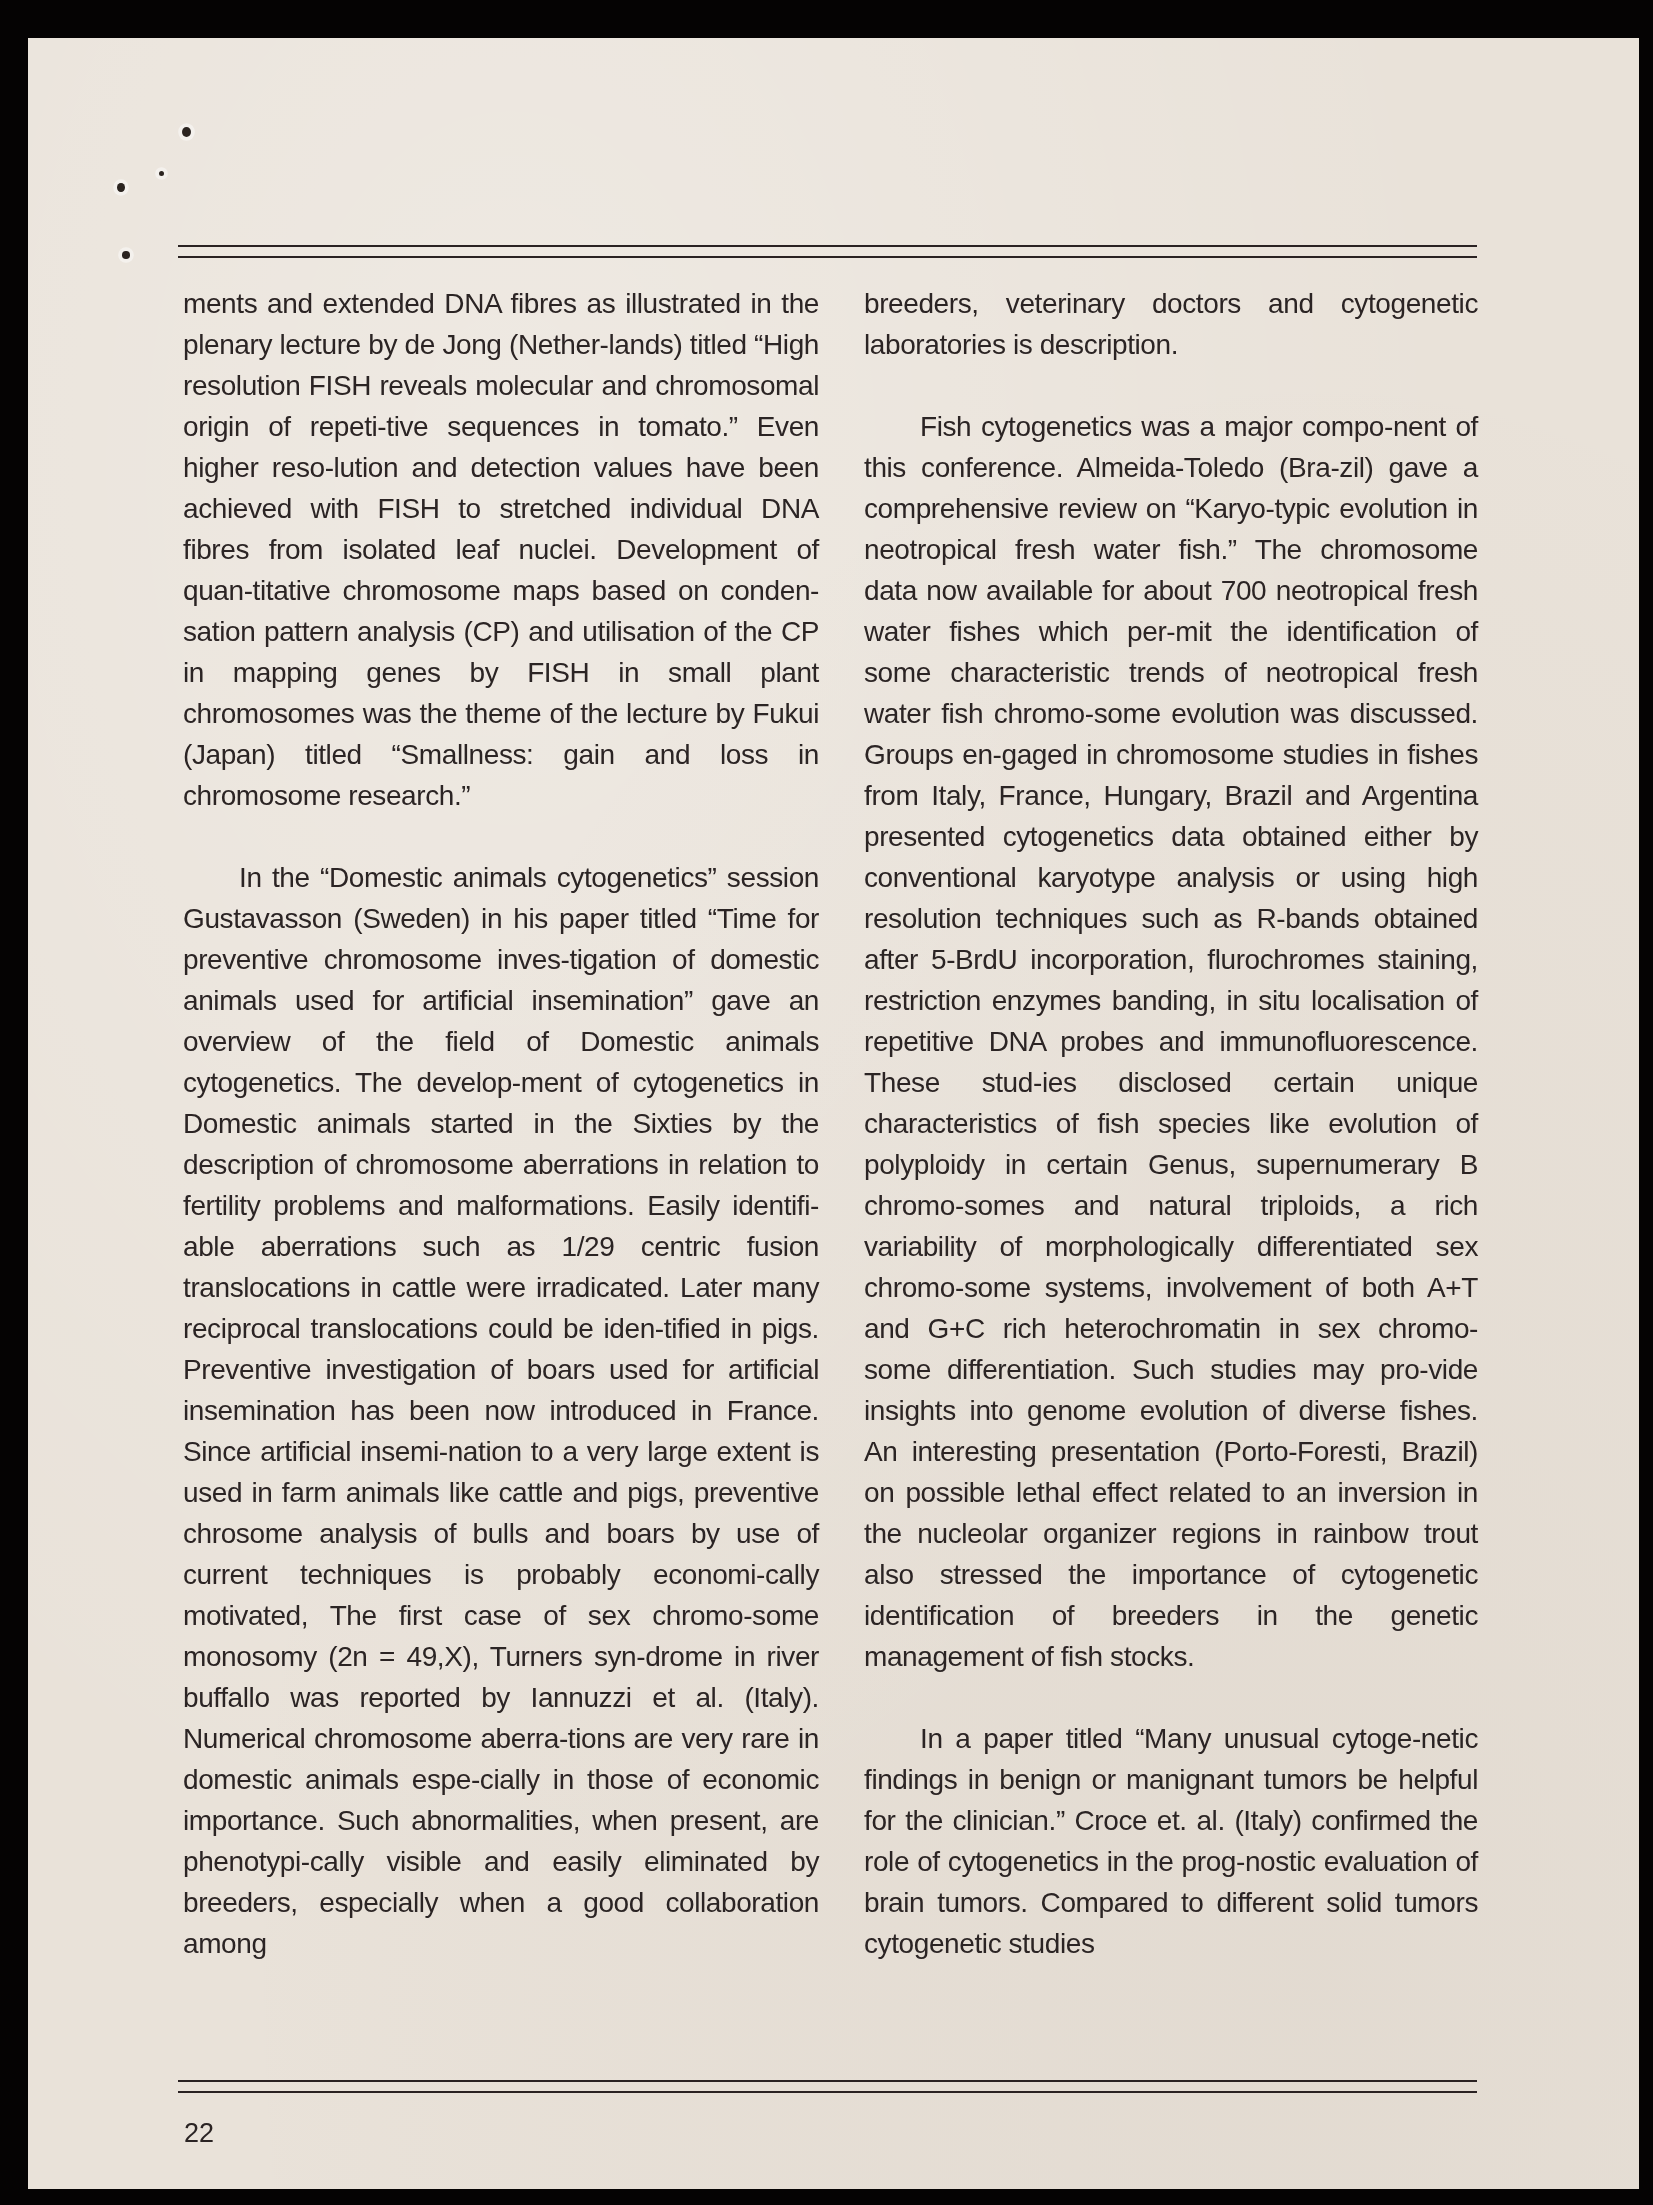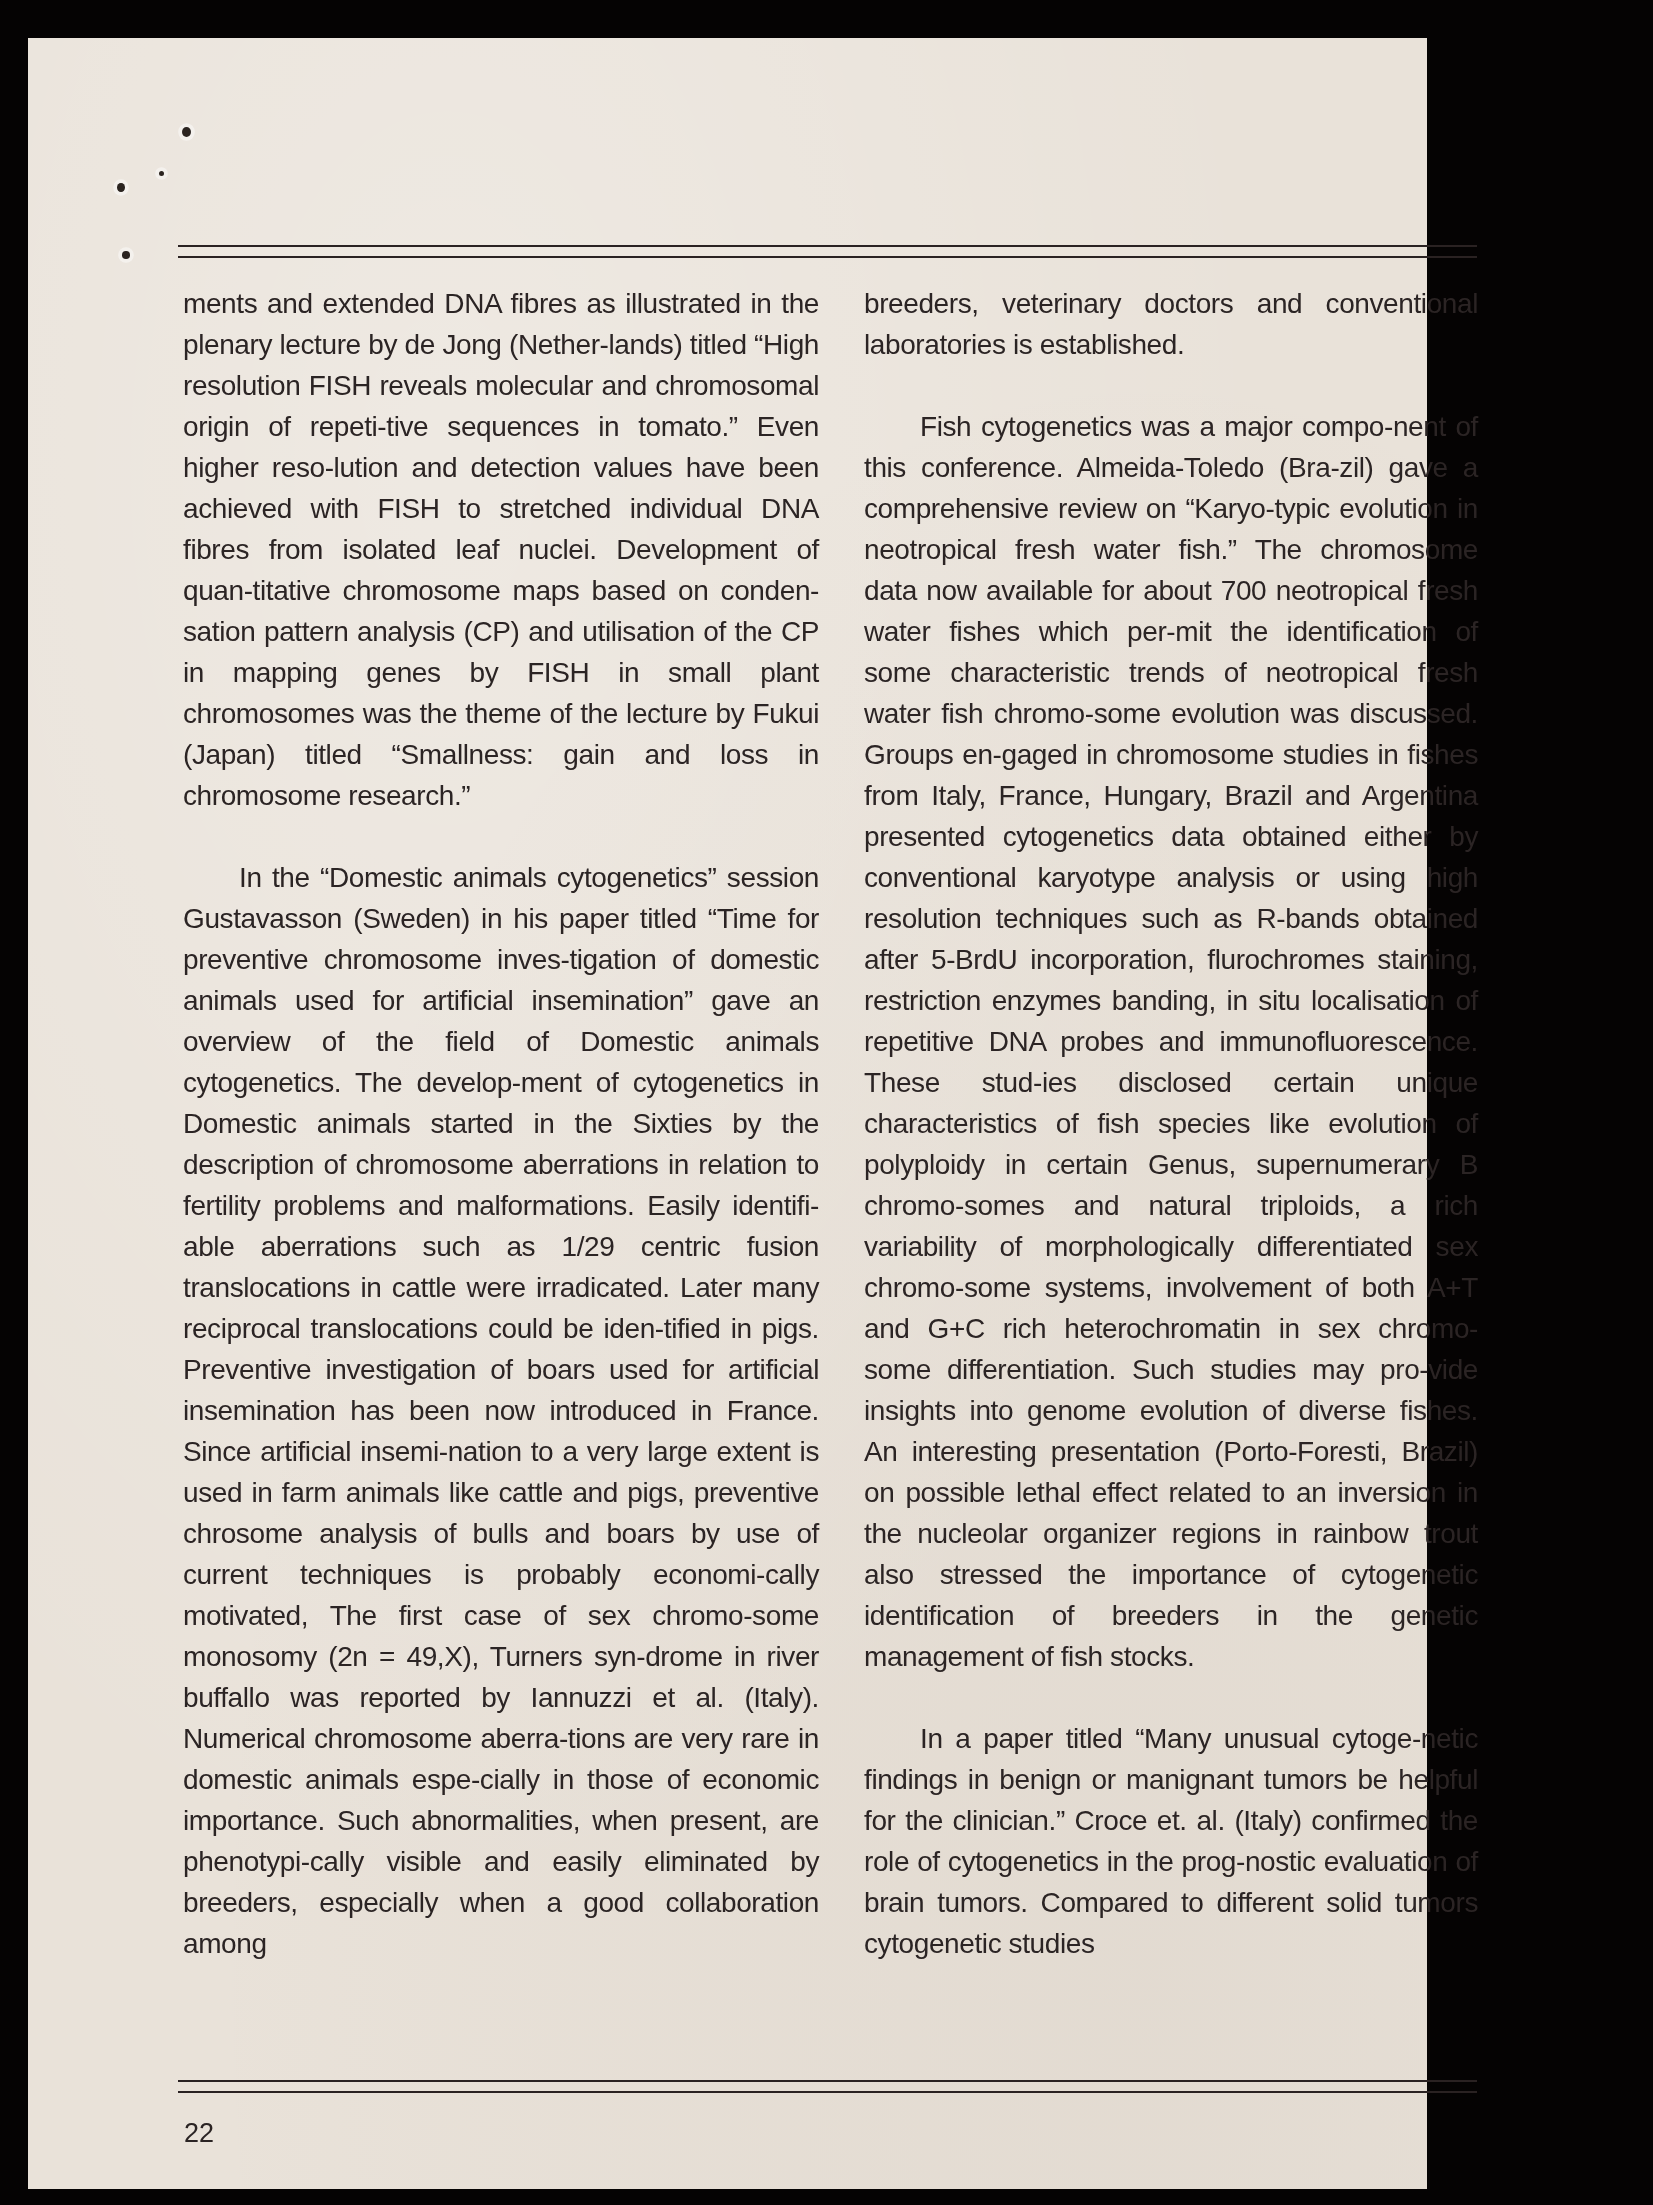--- a/index.html
+++ b/index.html
@@ -11,21 +11,21 @@
     width: 1654px;
     height: 2205px;
     position: relative;
     overflow: hidden;
     font-family: "Liberation Sans", sans-serif;
   }
   .page {
     position: absolute;
     left: 28px;
     top: 38px;
-    width: 1399px;
+    width: 1611px;
     height: 2151px;
     background: #e9e2d9;
     background-image:
       radial-gradient(ellipse at 30% 20%, rgba(255,255,255,0.25), rgba(0,0,0,0) 60%),
       radial-gradient(ellipse at 80% 90%, rgba(120,100,80,0.06), rgba(0,0,0,0) 60%);
   }
   .punch {
     position: absolute;
     border-radius: 50%;
     background: #2b2420;
@@ -94,21 +94,21 @@
     <div class="rule r1"></div>
     <div class="rule r2"></div>
   </div>
 
   <div class="column left" style="top:245px;">
     <p class="para">ments and extended DNA fibres as illustrated in the plenary lecture by de Jong (Nether-lands) titled “High resolution FISH reveals molecular and chromosomal origin of repeti-tive sequences in tomato.” Even higher reso-lution and detection values have been achieved with FISH to stretched individual DNA fibres from isolated leaf nuclei. Development of quan-titative chromosome maps based on conden-sation pattern analysis (CP) and utilisation of the CP in mapping genes by FISH in small plant chromosomes was the theme of the lecture by Fukui (Japan) titled “Smallness: gain and loss in chromosome research.”</p>
     <p class="para indent">In the “Domestic animals cytogenetics” session Gustavasson (Sweden) in his paper titled “Time for preventive chromosome inves-tigation of domestic animals used for artificial insemination” gave an overview of the field of Domestic animals cytogenetics. The develop-ment of cytogenetics in Domestic animals started in the Sixties by the description of chromosome aberrations in relation to fertility problems and malformations. Easily identifi-able aberrations such as 1/29 centric fusion translocations in cattle were irradicated. Later many reciprocal translocations could be iden-tified in pigs. Preventive investigation of boars used for artificial insemination has been now introduced in France. Since artificial insemi-nation to a very large extent is used in farm animals like cattle and pigs, preventive chrosome analysis of bulls and boars by use of current techniques is probably economi-cally motivated, The first case of sex chromo-some monosomy (2n = 49,X), Turners syn-drome in river buffallo was reported by Iannuzzi et al. (Italy). Numerical chromosome aberra-tions are very rare in domestic animals espe-cially in those of economic importance. Such abnormalities, when present, are phenotypi-cally visible and easily eliminated by breeders, especially when a good collaboration among</p>
   </div>
 
   <div class="column right" style="top:245px;">
-    <p class="para">breeders, veterinary doctors and conventional laboratories is established.</p>
+    <p class="para">breeders, veterinary doctors and cytogenetic laboratories is description.</p>
     <p class="para indent">Fish cytogenetics was a major compo-nent of this conference. Almeida-Toledo (Bra-zil) gave a comprehensive review on “Karyo-typic evolution in neotropical fresh water fish.” The chromosome data now available for about 700 neotropical fresh water fishes which per-mit the identification of some characteristic trends of neotropical fresh water fish chromo-some evolution was discussed. Groups en-gaged in chromosome studies in fishes from Italy, France, Hungary, Brazil and Argentina presented cytogenetics data obtained either by conventional karyotype analysis or using high resolution techniques such as R-bands obtained after 5-BrdU incorporation, flurochromes staining, restriction enzymes banding, in situ localisation of repetitive DNA probes and immunofluorescence. These stud-ies disclosed certain unique characteristics of fish species like evolution of polyploidy in certain Genus, supernumerary B chromo-somes and natural triploids, a rich variability of morphologically differentiated sex chromo-some systems, involvement of both A+T and G+C rich heterochromatin in sex chromo-some differentiation. Such studies may pro-vide insights into genome evolution of diverse fishes. An interesting presentation (Porto-Foresti, Brazil) on possible lethal effect related to an inversion in the nucleolar organizer regions in rainbow trout also stressed the importance of cytogenetic identification of breeders in the genetic management of fish stocks.</p>
     <p class="para indent">In a paper titled “Many unusual cytoge-netic findings in benign or manignant tumors be helpful for the clinician.” Croce et. al. (Italy) confirmed the role of cytogenetics in the prog-nostic evaluation of brain tumors. Compared to different solid tumors cytogenetic studies</p>
   </div>
 
   <div class="rule-pair" style="top:2042px;">
     <div class="rule r1"></div>
     <div class="rule r2"></div>
   </div>
 
   <div class="footer-page-num" style="top:2080px;">22</div>

